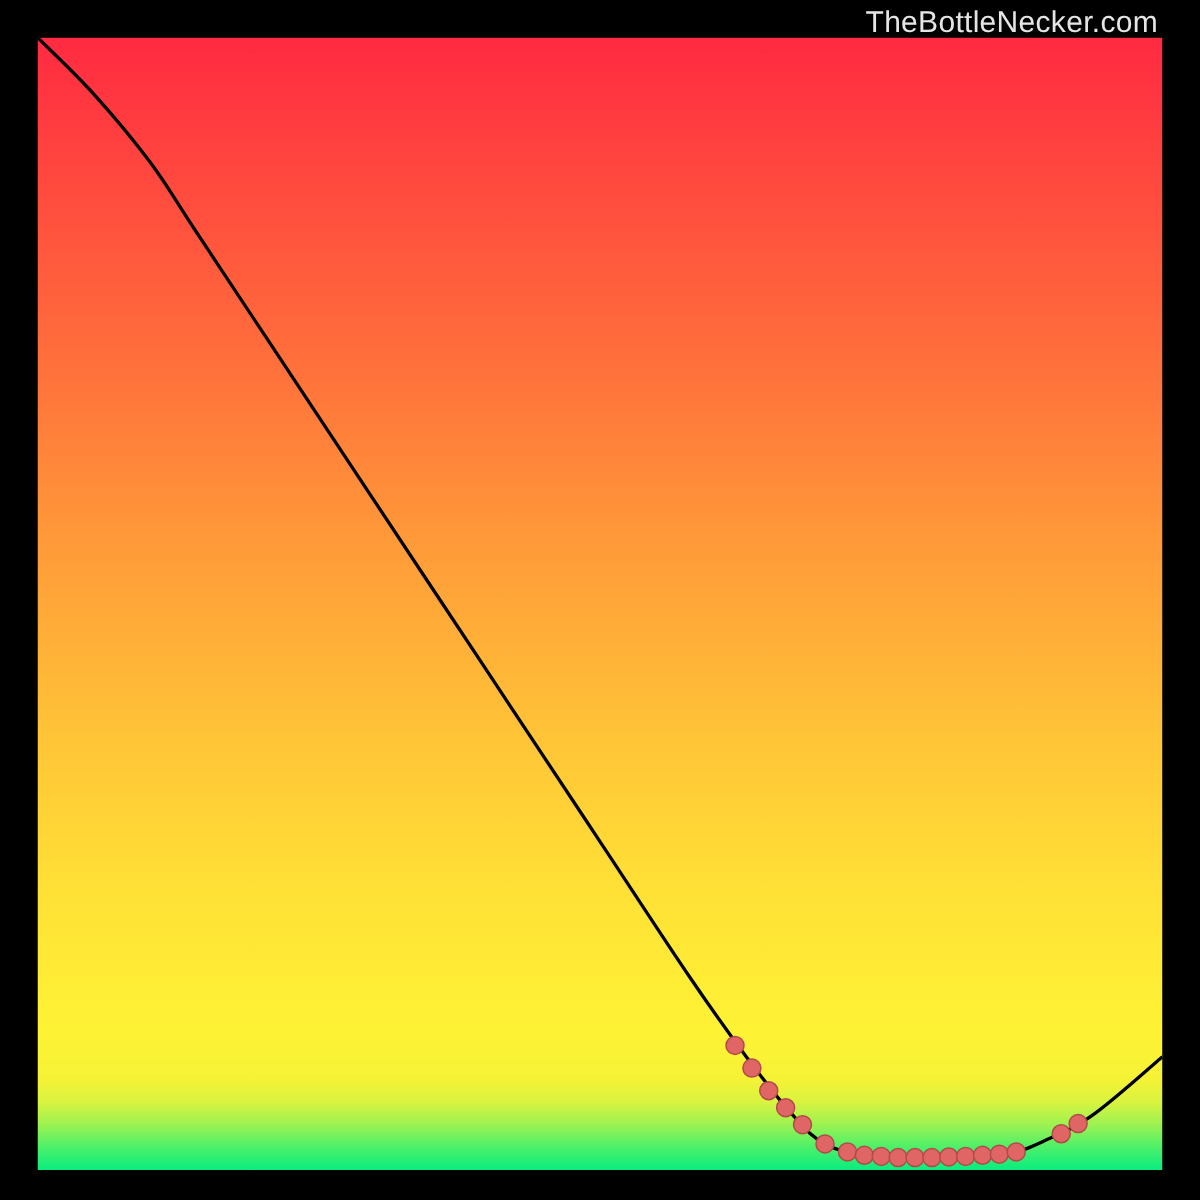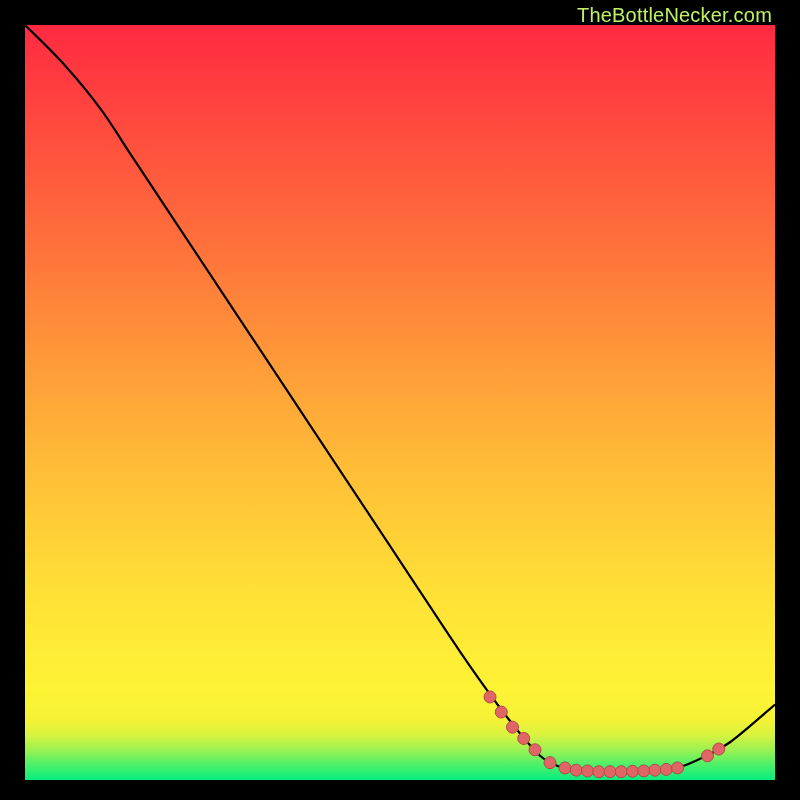--- a/index.html
+++ b/index.html
@@ -23,21 +23,21 @@
     position: absolute;
     left: 0;
     top: 0;
     width: 750px;
     height: 755px;
   }
   .attribution {
     position: absolute;
     top: 4px;
     right: 28px;
-    color: #bef264;
+    color: #e5e5e5;
     font-size: 20px;
     font-weight: 500;
     letter-spacing: 0.2px;
   }
 </style>
 </head>
 <body>
 
 <div class="attribution">TheBottleNecker.com</div>
 

